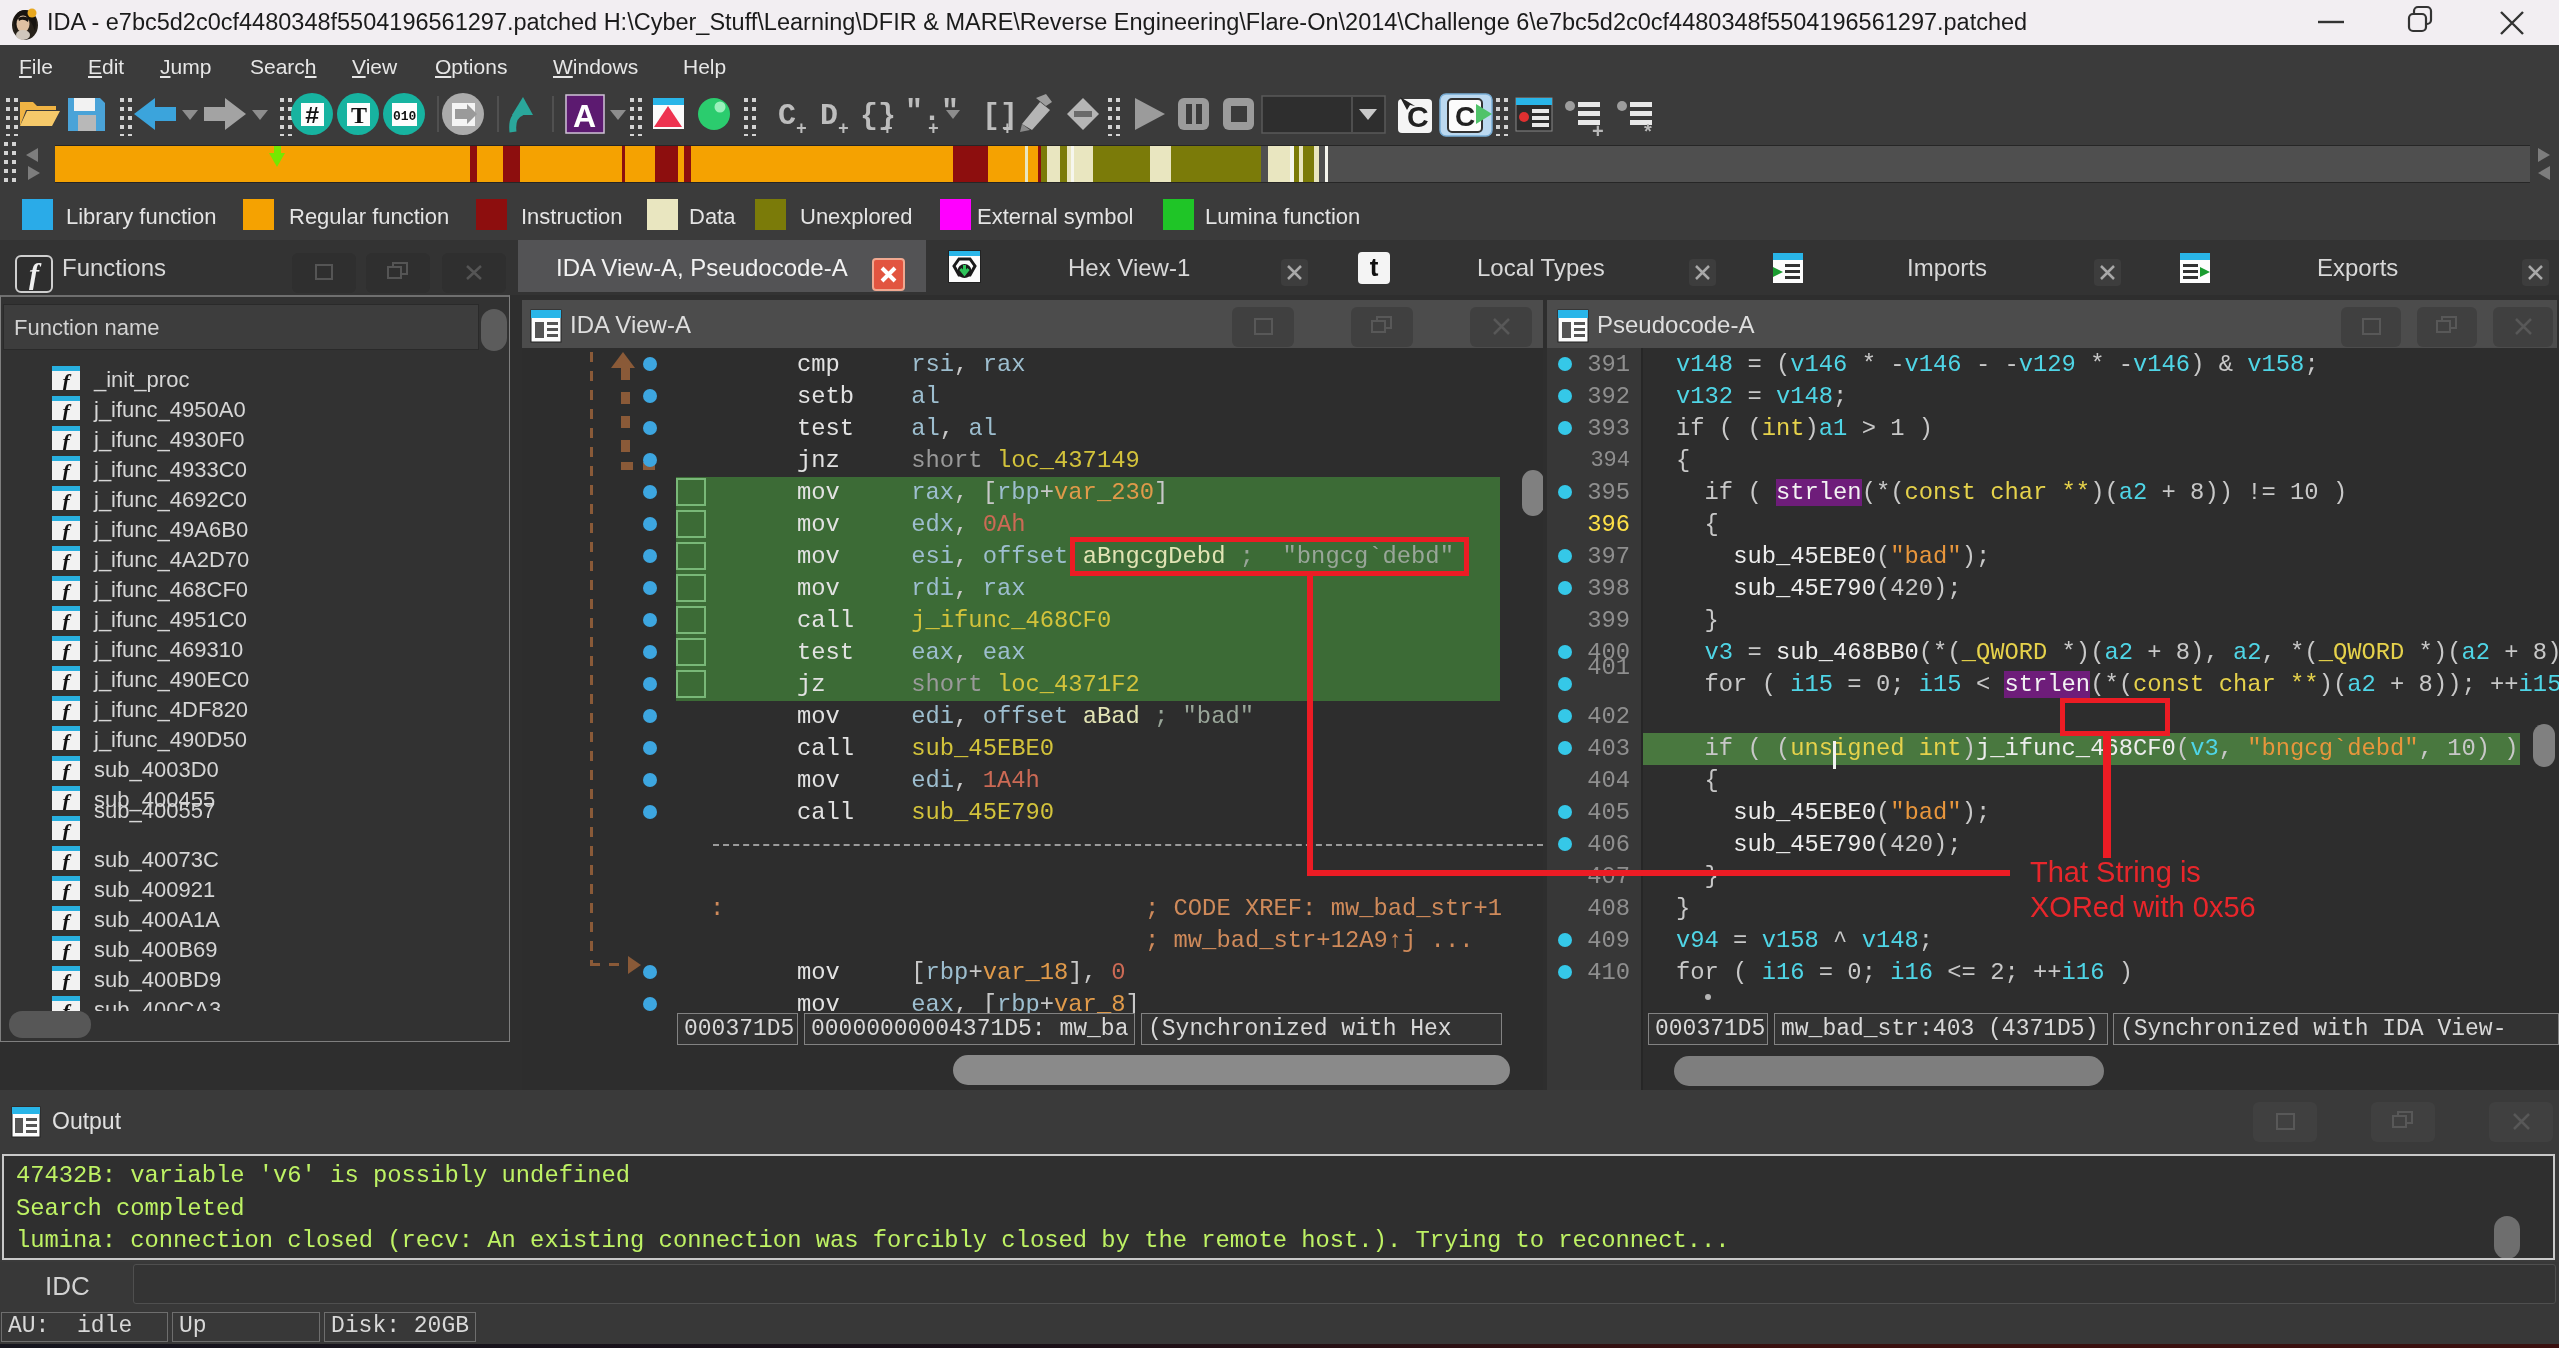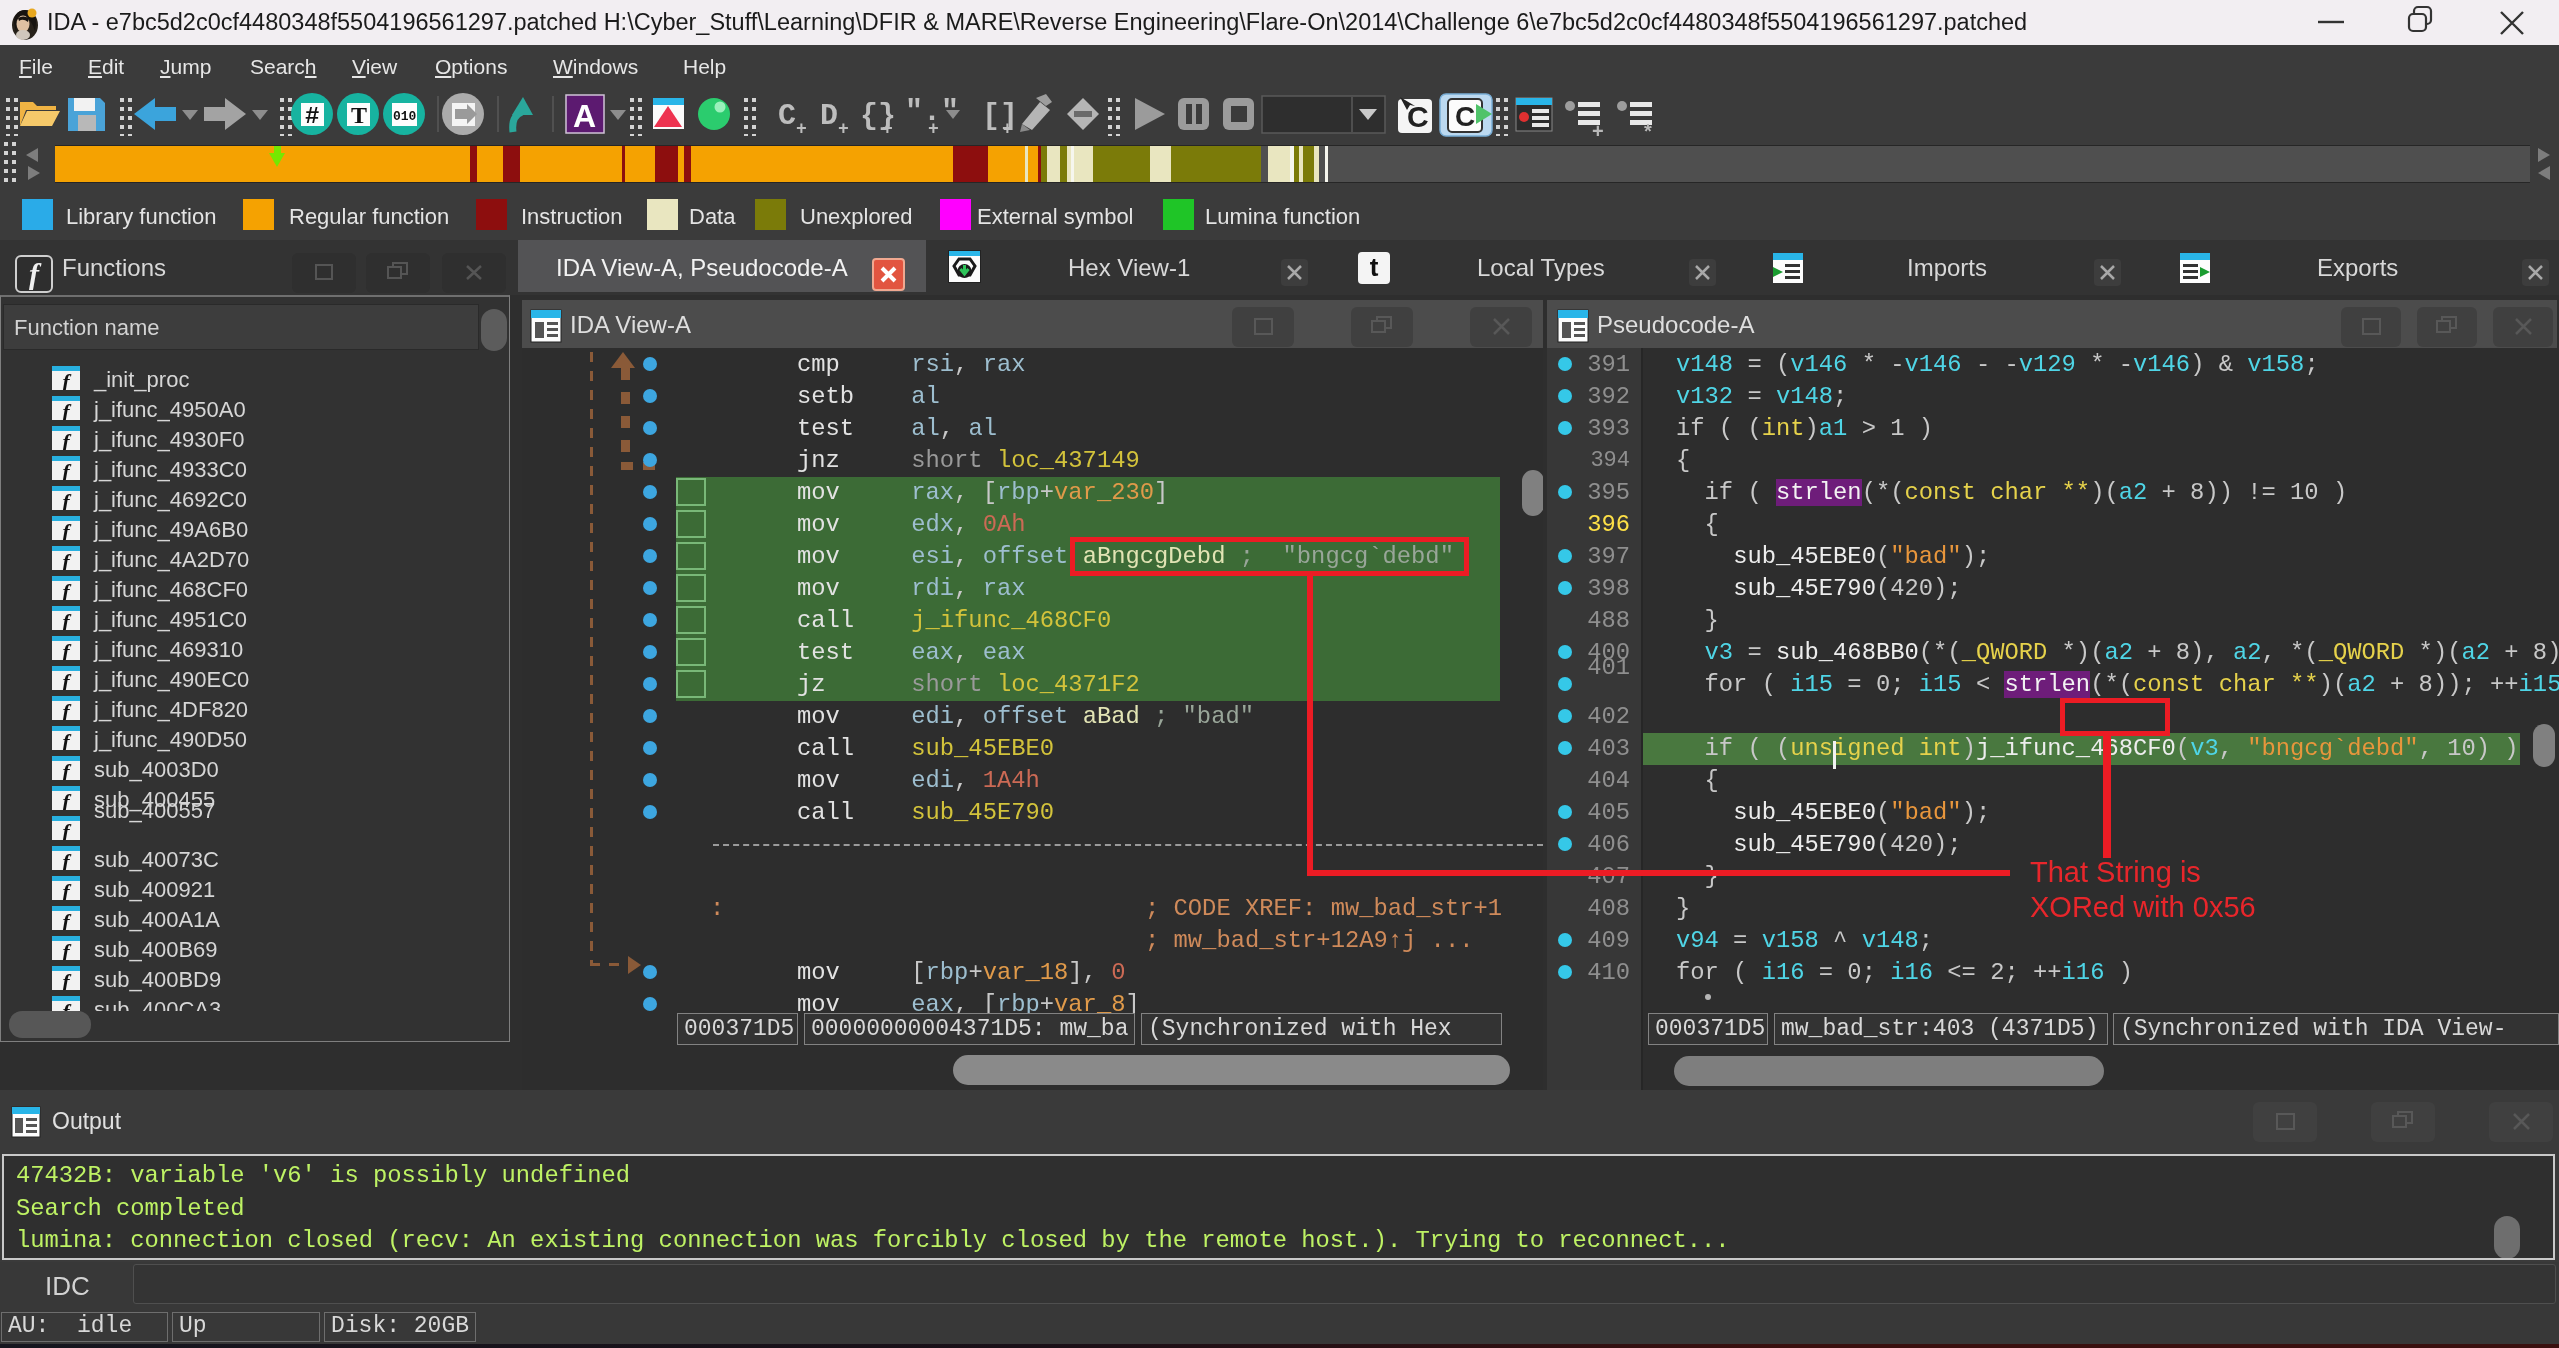--- a/index.html
+++ b/index.html
@@ -513,21 +513,21 @@
 <div class="dot" style="left:11px;top:585px;background:#35c8e8"></div>
 <div class="dot" style="left:11px;top:617px;background:#35c8e8"></div>
 <div class="abs mono" style="left:28px;top:1px;width:55px;text-align:right;color:#8f8f8f;font-size:23.8px;line-height:32px">391</div>
 <div class="abs mono" style="left:28px;top:33px;width:55px;text-align:right;color:#8f8f8f;font-size:23.8px;line-height:32px">392</div>
 <div class="abs mono" style="left:28px;top:65px;width:55px;text-align:right;color:#8f8f8f;font-size:23.8px;line-height:32px">393</div>
 <div class="abs mono" style="left:28px;top:97px;width:55px;text-align:right;color:#8f8f8f;font-size:22px;line-height:32px">394</div>
 <div class="abs mono" style="left:28px;top:129px;width:55px;text-align:right;color:#8f8f8f;font-size:23.8px;line-height:32px">395</div>
 <div class="abs mono" style="left:28px;top:161px;width:55px;text-align:right;color:#fde047;font-size:23.8px;line-height:32px">396</div>
 <div class="abs mono" style="left:28px;top:193px;width:55px;text-align:right;color:#8f8f8f;font-size:23.8px;line-height:32px">397</div>
 <div class="abs mono" style="left:28px;top:225px;width:55px;text-align:right;color:#8f8f8f;font-size:23.8px;line-height:32px">398</div>
-<div class="abs mono" style="left:28px;top:257px;width:55px;text-align:right;color:#8f8f8f;font-size:23.8px;line-height:32px">488</div>
+<div class="abs mono" style="left:28px;top:257px;width:55px;text-align:right;color:#8f8f8f;font-size:23.8px;line-height:32px">399</div>
 <div class="abs mono" style="left:28px;top:289px;width:55px;text-align:right;color:#8f8f8f;font-size:23.8px;line-height:32px">400</div>
 <div class="abs mono" style="left:28px;top:304px;width:55px;text-align:right;color:#8f8f8f;font-size:23.8px;line-height:32px">401</div>
 <div class="abs mono" style="left:28px;top:353px;width:55px;text-align:right;color:#8f8f8f;font-size:23.8px;line-height:32px">402</div>
 <div class="abs mono" style="left:28px;top:385px;width:55px;text-align:right;color:#8f8f8f;font-size:23.8px;line-height:32px">403</div>
 <div class="abs mono" style="left:28px;top:417px;width:55px;text-align:right;color:#8f8f8f;font-size:23.8px;line-height:32px">404</div>
 <div class="abs mono" style="left:28px;top:449px;width:55px;text-align:right;color:#8f8f8f;font-size:23.8px;line-height:32px">405</div>
 <div class="abs mono" style="left:28px;top:481px;width:55px;text-align:right;color:#8f8f8f;font-size:23.8px;line-height:32px">406</div>
 <div class="abs mono" style="left:28px;top:513px;width:55px;text-align:right;color:#8f8f8f;font-size:23.8px;line-height:32px">407</div>
 <div class="abs mono" style="left:28px;top:545px;width:55px;text-align:right;color:#8f8f8f;font-size:23.8px;line-height:32px">408</div>
 <div class="abs mono" style="left:28px;top:577px;width:55px;text-align:right;color:#8f8f8f;font-size:23.8px;line-height:32px">409</div>

